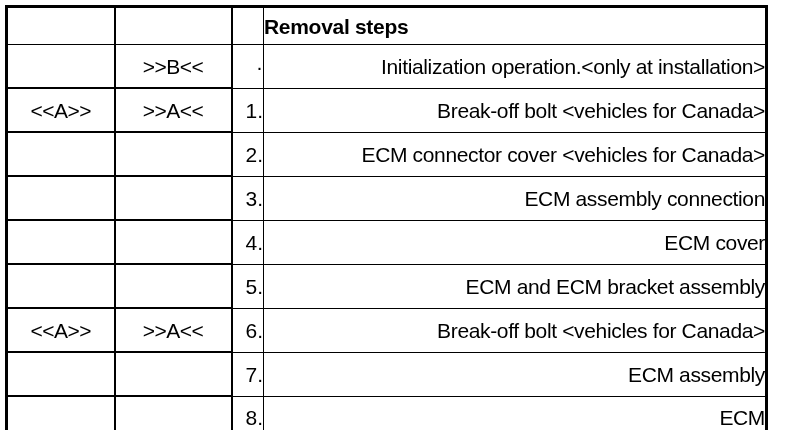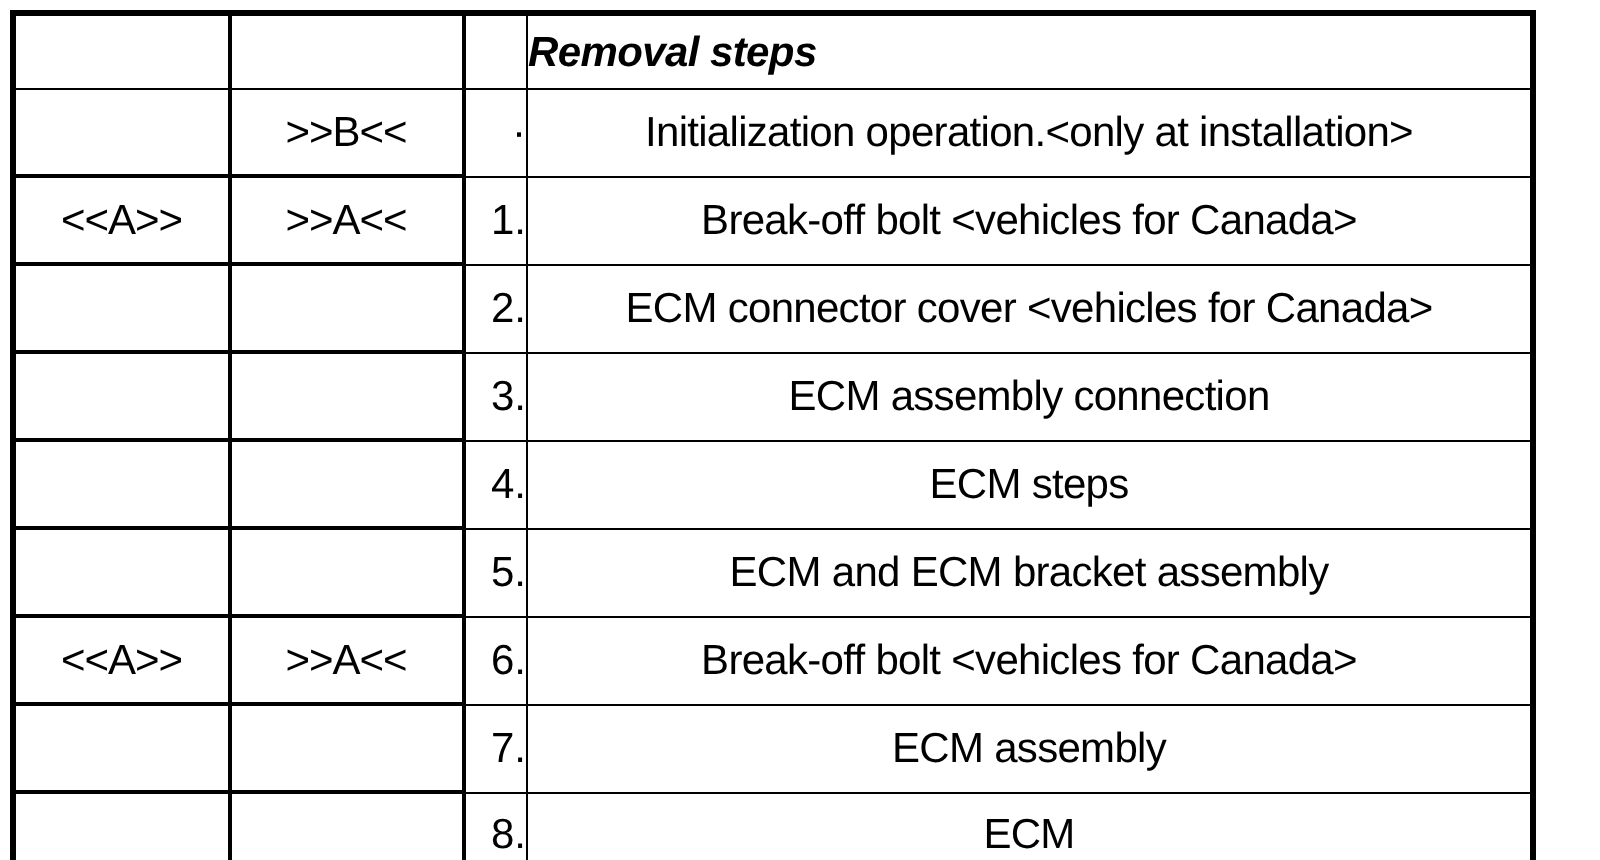--- a/index.html
+++ b/index.html
@@ -60,37 +60,36 @@
     border-bottom: 2px solid #000000;
     letter-spacing: -0.5px;
   }
   .cell-num {
     text-align: right;
     padding-right: 3px;
     border-right: 1px solid #000000;
     border-bottom: 1px solid #000000;
   }
   .cell-desc {
-    text-align: center;
+    text-align: right;
     padding-left: 5px;
     border-bottom: 1px solid #000000;
     letter-spacing: -0.35px;
   }
 
   
   tr.header-row .cell-marker {
     border-bottom: 1px solid #000000;
   }
   .cell-head {
     font-weight: bold;
     text-align: left;
     padding-left: 5px;
     border-bottom: 1px solid #000000;
     letter-spacing: -0.3px;
-    font-style: italic;
   }
 
   
   tr.last-row td { border-bottom: none; }
 
   
   tr.header-row td { height: 36px; }
   tr.body-row   td { height: 42px; }
 </style>
 </head>
@@ -139,21 +138,21 @@
         <td class="cell-marker"></td>
         <td class="cell-marker"></td>
         <td class="cell-num">3.</td>
         <td class="cell-desc">ECM assembly connection</td>
       </tr>
 
       <tr class="body-row">
         <td class="cell-marker"></td>
         <td class="cell-marker"></td>
         <td class="cell-num">4.</td>
-        <td class="cell-desc">ECM steps</td>
+        <td class="cell-desc">ECM cover</td>
       </tr>
 
       <tr class="body-row">
         <td class="cell-marker"></td>
         <td class="cell-marker"></td>
         <td class="cell-num">5.</td>
         <td class="cell-desc">ECM and ECM bracket assembly</td>
       </tr>
 
       <tr class="body-row">

